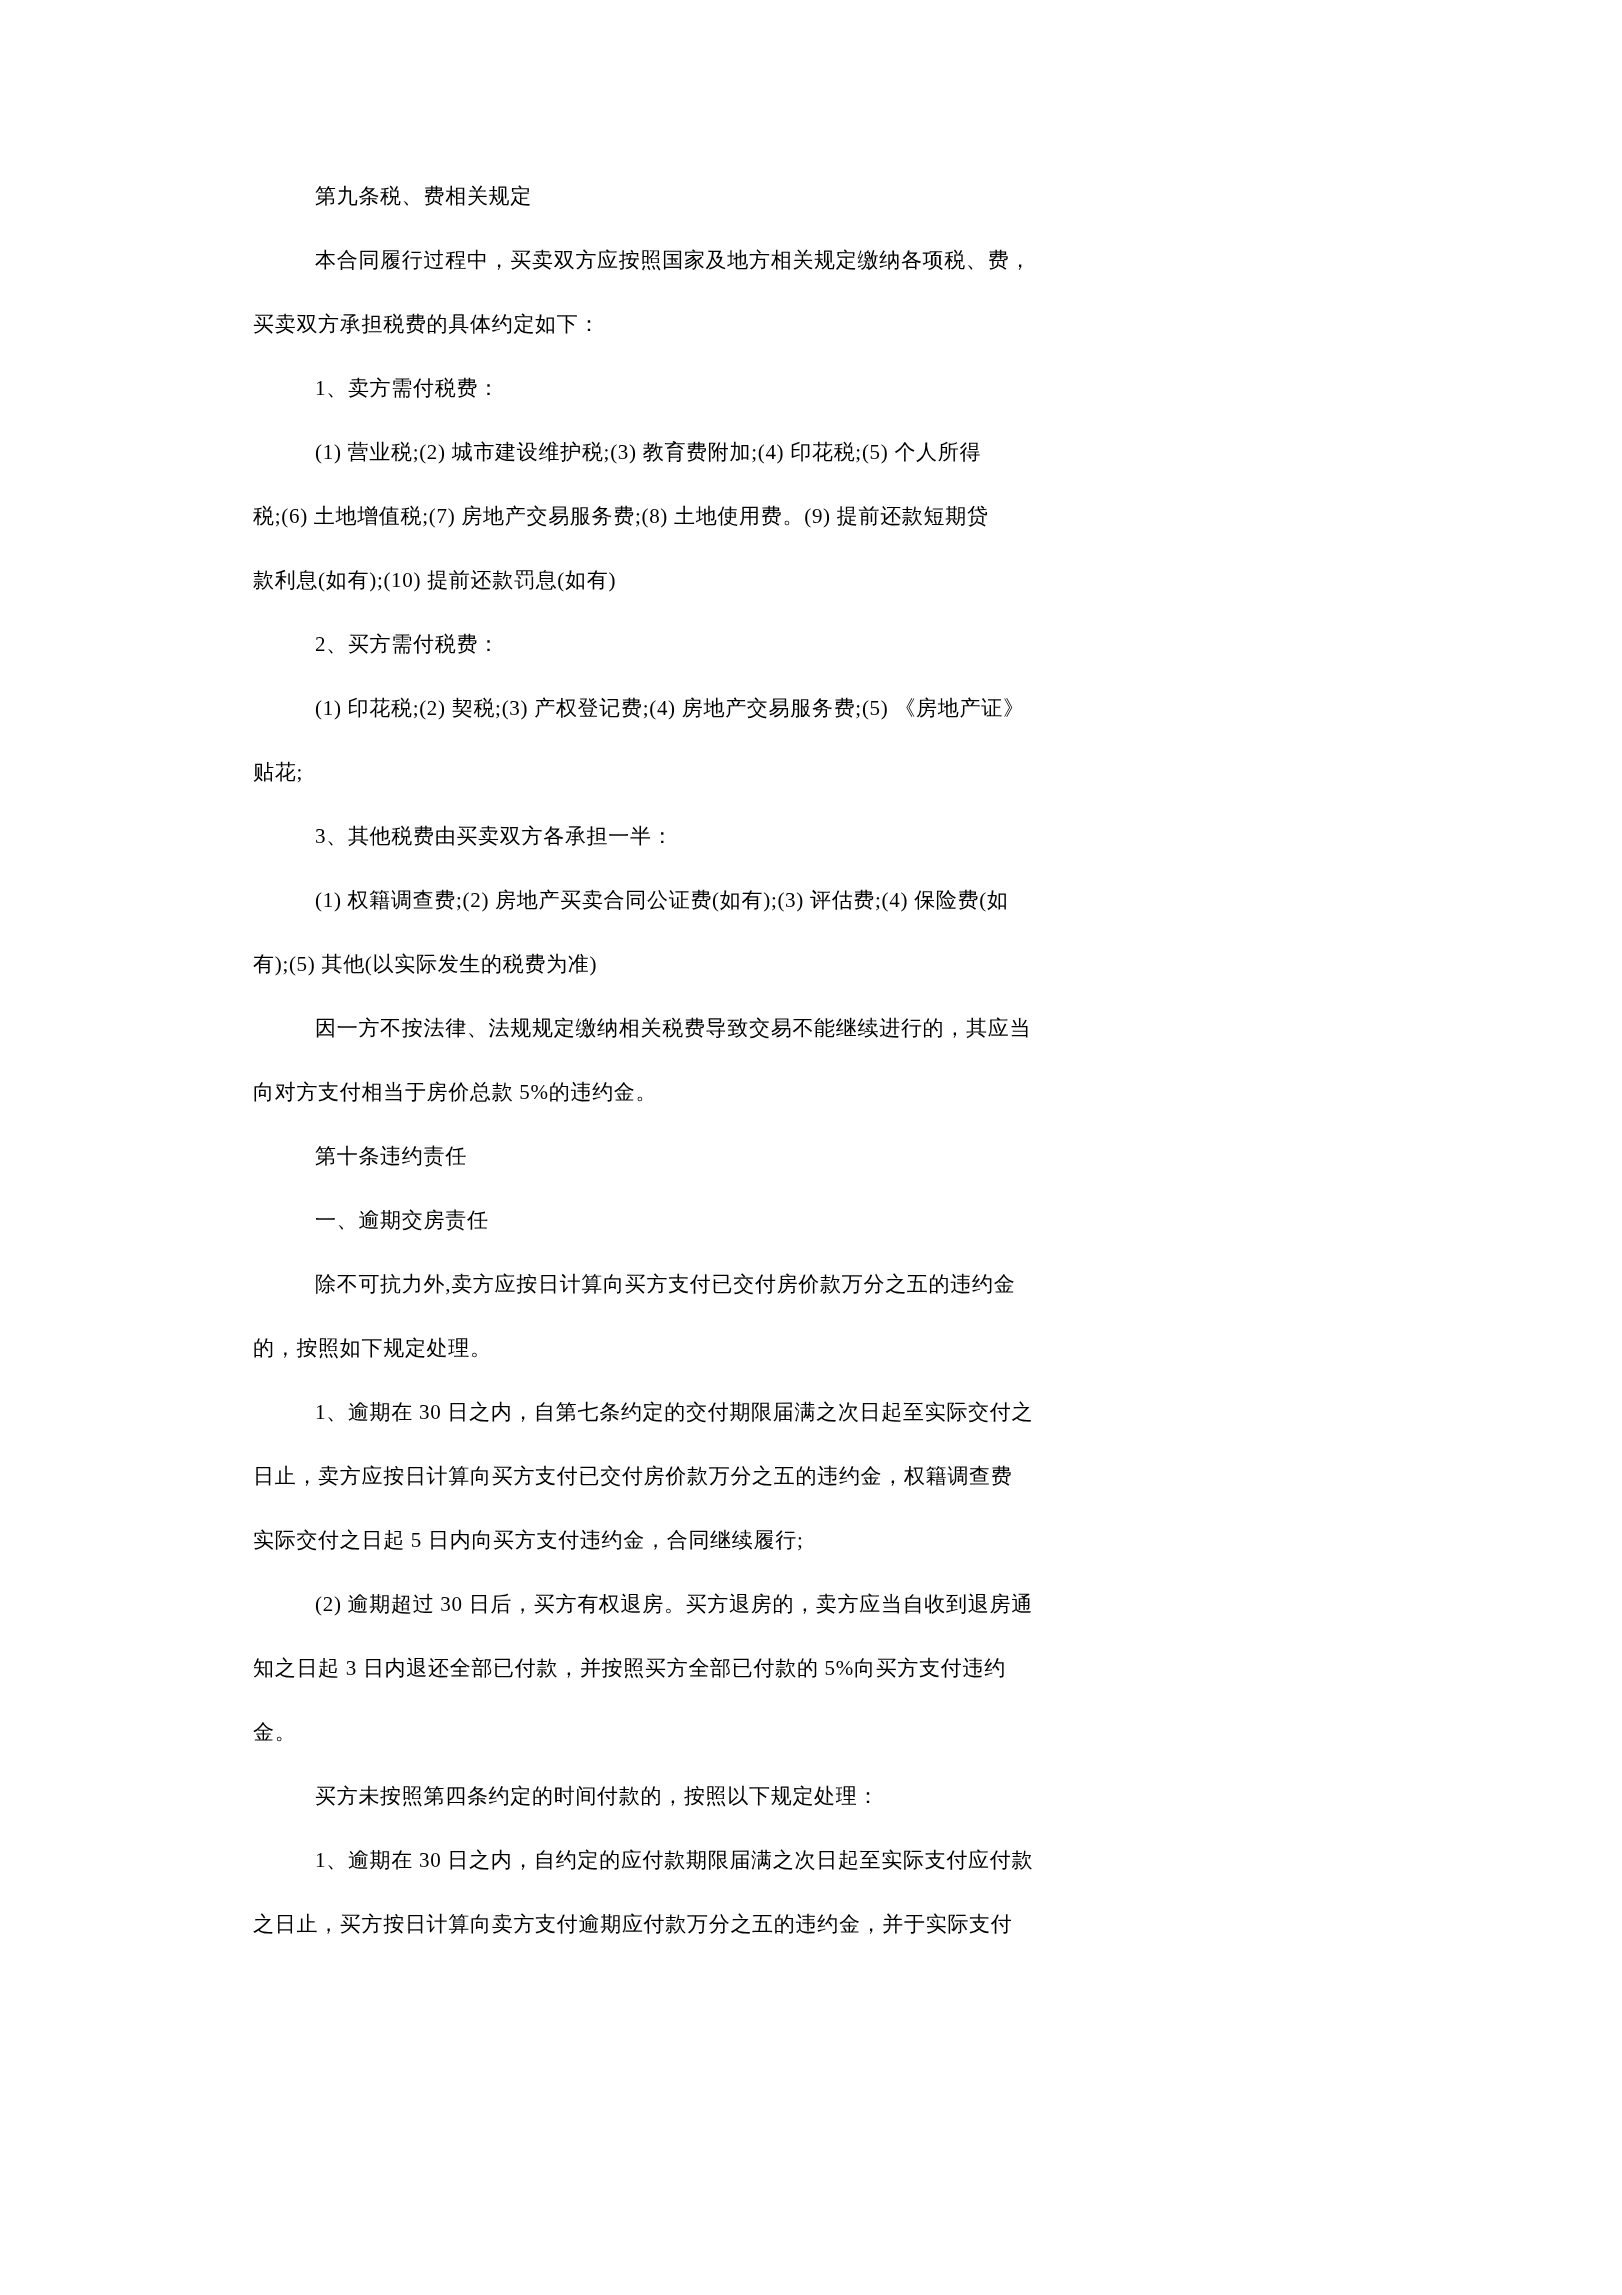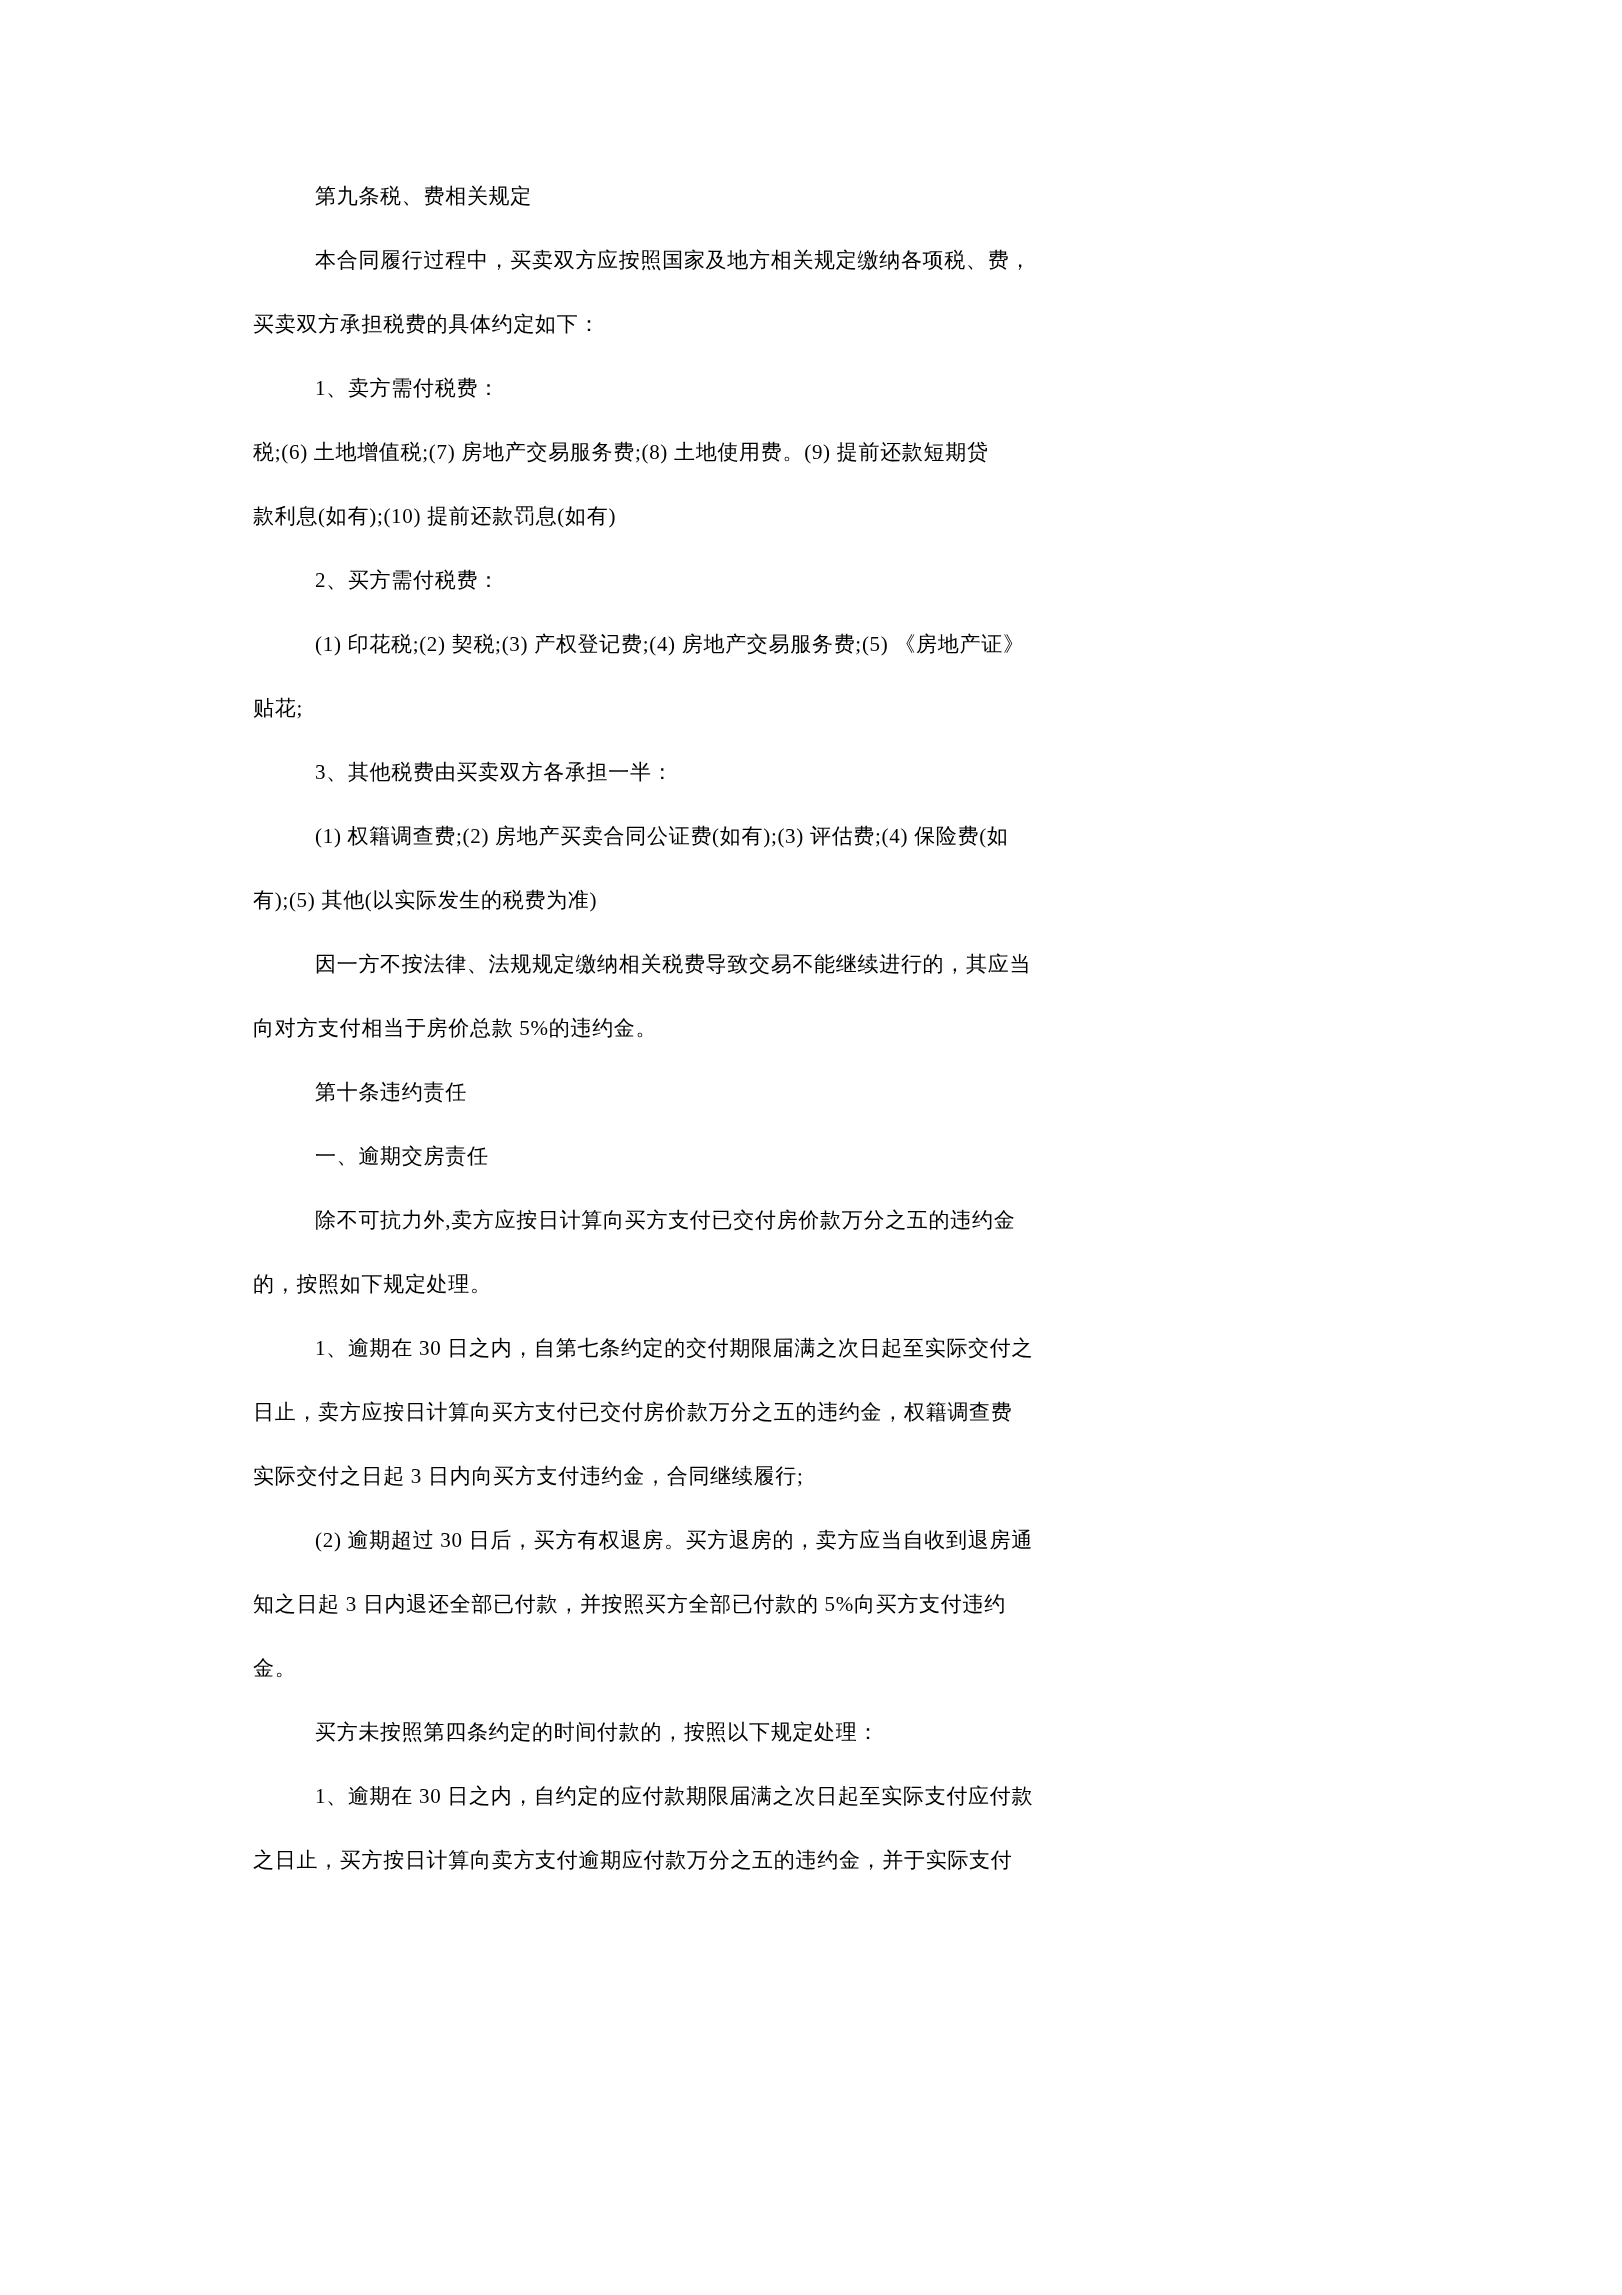--- a/index.html
+++ b/index.html
@@ -35,37 +35,38 @@
   </style>
 </head>
 <body>
 
 <div class="page">
   <div class="textblock">
     <div class="line ind">第九条税、费相关规定</div>
     <div class="line ind">本合同履行过程中，买卖双方应按照国家及地方相关规定缴纳各项税、费，</div>
     <div class="line">买卖双方承担税费的具体约定如下：</div>
     <div class="line ind">1、卖方需付税费：</div>
+    <div class="line ind">(1) 营业税;(2) 城市建设维护税;(3) 教育费附加;(4) 印花税;(5) 个人所得</div>
     <div class="line">税;(6) 土地增值税;(7) 房地产交易服务费;(8) 土地使用费。(9) 提前还款短期贷</div>
     <div class="line">款利息(如有);(10) 提前还款罚息(如有)</div>
     <div class="line ind">2、买方需付税费：</div>
     <div class="line ind">(1) 印花税;(2) 契税;(3) 产权登记费;(4) 房地产交易服务费;(5) 《房地产证》</div>
     <div class="line">贴花;</div>
     <div class="line ind">3、其他税费由买卖双方各承担一半：</div>
     <div class="line ind">(1) 权籍调查费;(2) 房地产买卖合同公证费(如有);(3) 评估费;(4) 保险费(如</div>
     <div class="line">有);(5) 其他(以实际发生的税费为准)</div>
     <div class="line ind">因一方不按法律、法规规定缴纳相关税费导致交易不能继续进行的，其应当</div>
     <div class="line">向对方支付相当于房价总款 5%的违约金。</div>
     <div class="line ind">第十条违约责任</div>
     <div class="line ind">一、逾期交房责任</div>
     <div class="line ind">除不可抗力外,卖方应按日计算向买方支付已交付房价款万分之五的违约金</div>
     <div class="line">的，按照如下规定处理。</div>
     <div class="line ind">1、逾期在 30 日之内，自第七条约定的交付期限届满之次日起至实际交付之</div>
     <div class="line">日止，卖方应按日计算向买方支付已交付房价款万分之五的违约金，权籍调查费</div>
-    <div class="line">实际交付之日起 3 日内向买方支付违约金，合同继续履行;</div>
+    <div class="line">实际交付之日起 5 日内向买方支付违约金，合同继续履行;</div>
     <div class="line ind">(2) 逾期超过 30 日后，买方有权退房。买方退房的，卖方应当自收到退房通</div>
     <div class="line">知之日起 3 日内退还全部已付款，并按照买方全部已付款的 5%向买方支付违约</div>
     <div class="line">金。</div>
     <div class="line ind">买方未按照第四条约定的时间付款的，按照以下规定处理：</div>
     <div class="line ind">1、逾期在 30 日之内，自约定的应付款期限届满之次日起至实际支付应付款</div>
     <div class="line">之日止，买方按日计算向卖方支付逾期应付款万分之五的违约金，并于实际支付</div>
   </div>
 </div>
 
 

